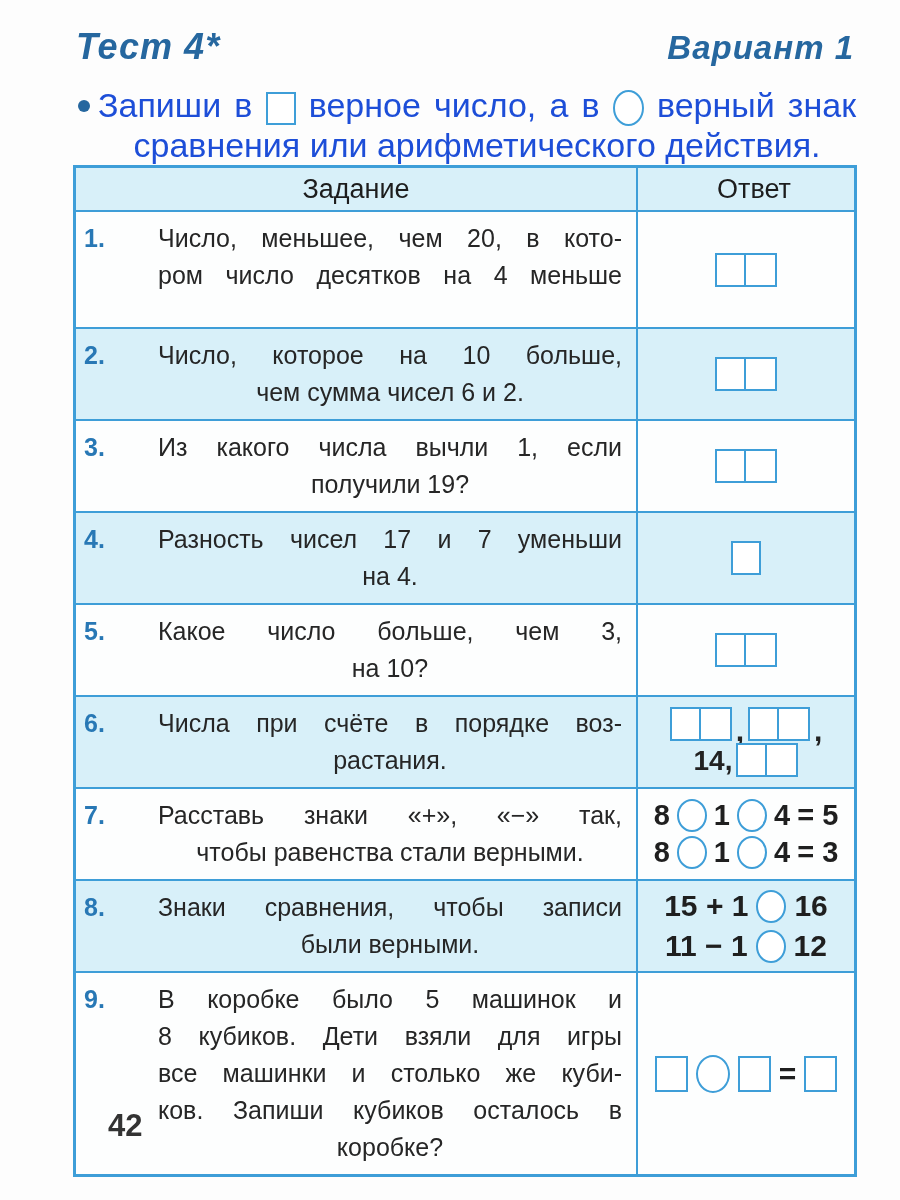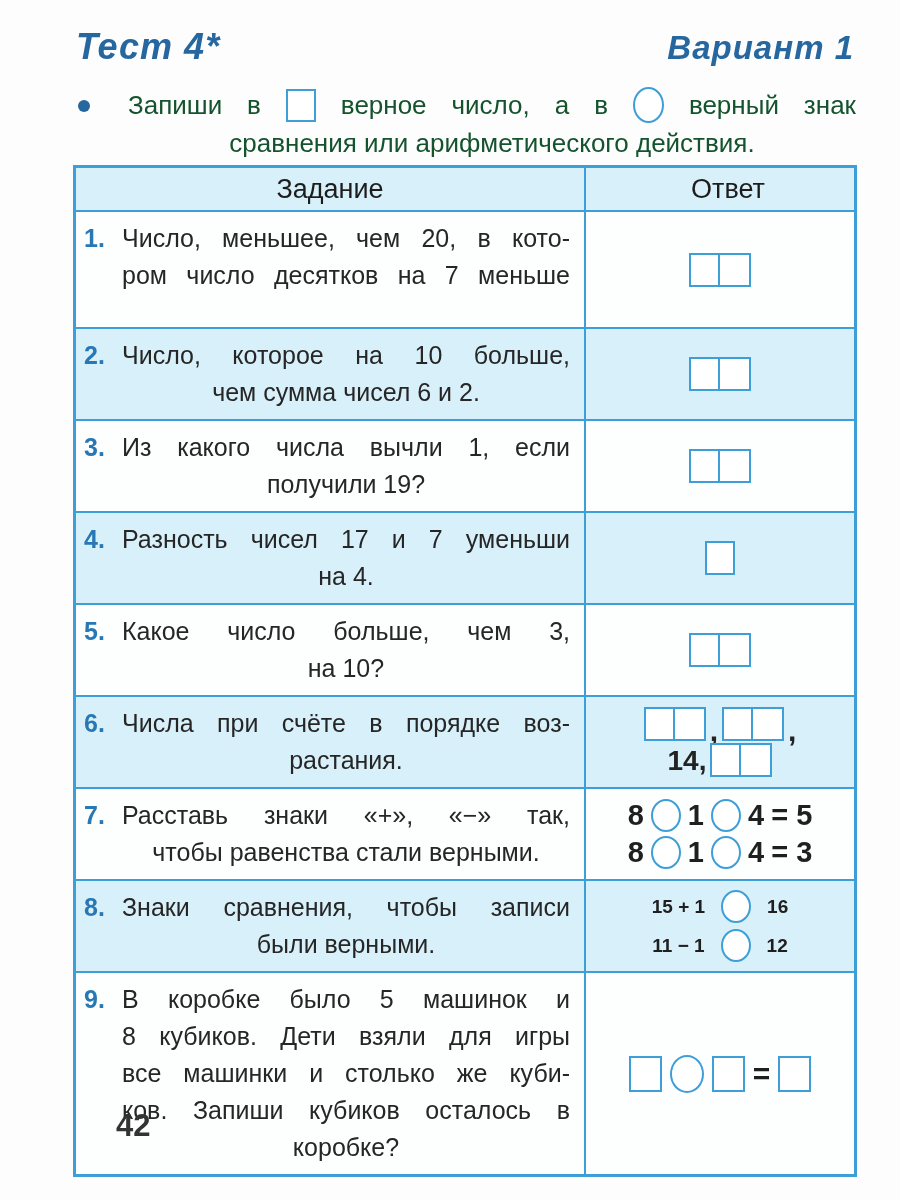--- a/index.html
+++ b/index.html
@@ -14,72 +14,72 @@
          display:flex; justify-content:space-between; align-items:baseline; }
   .test-title, .variant {
     font-style:italic; font-weight:bold; color:#26679f; letter-spacing:1px;
   }
   .test-title { font-size:36px; }
   .variant   { font-size:33px; }
   
   .instr { position:absolute; top:86px; left:76px; width:780px; }
   .bullet { position:absolute; left:2px; top:14px; width:12px; height:12px;
             border-radius:50%; background:#26679f; }
-  .instr-body { margin-left:52px; font-size:26px; line-height:38px; color:#14532d; }
+  .instr-body { margin-left:22px; font-size:34px; line-height:38px; color:#1d4ed8; }
   .jl { text-align:justify; text-align-last:justify; }
   .ll { text-align:center; }
   .sq-inline { display:inline-block; width:30px; height:33px;
                border:2px solid #3e9ed8; background:#fff; vertical-align:-8px; }
   .crc-inline { display:inline-block; width:31px; height:36px;
                 border:2px solid #3e9ed8; border-radius:50%;
                 background:#fff; vertical-align:-9px; }
   
   .wtable { position:absolute; top:165px; left:73px; width:784px;
             border:3px solid #3e9ed8; background:#fdfefe; }
   .row { display:flex; border-top:2px solid #3e9ed8; }
   .row:first-child { border-top:none; }
   .alt { background:#d8f0f9; }
   .thead { min-height:42px; background:#d8f0f9; align-items:center; }
-  .ctask { width:508px; }
+  .ctask { width:560px; }
   .cans  { flex:1; border-left:2px solid #3e9ed8;
            display:flex; flex-direction:column; justify-content:center;
            align-items:center; padding:4px 2px; }
   .th { font-size:27px; color:#1d1d1d; text-align:center; padding:4px 0; }
   .thead .cans { display:block; align-self:stretch;
                  display:flex; justify-content:center;padding-left:16px; }
   .tbody-task { display:flex; padding:8px 14px 8px 8px; }
   .tnum { width:38px; font-weight:bold; color:#2878b5;
           font-size:25px; line-height:37px; flex:none; }
-  .ttext { flex:1; font-size:25px; line-height:37px; color:#262626; }
+  .ttext { flex:1; font-size:25px; line-height:37px; color:#262626;margin-left:36px; }
   
   .r1 { min-height:117px; } .r2 { min-height:77px; } .r3 { min-height:77px; }
   .r4 { min-height:77px; }  .r5 { min-height:78px; } .r6 { min-height:81px; }
   .r7 { min-height:85px; }  .r8 { min-height:83px; } .r9 { min-height:188px; }
   
   .bpair { display:inline-flex; }
   .bcell { width:31px; height:34px; border:2px solid #3e9ed8; background:#fff; }
   .bcell + .bcell { border-left:none; }
   .sq1 { width:30px; height:34px; border:2px solid #3e9ed8; background:#fff; }
   .seq { display:flex; flex-direction:column; align-items:center; gap:2px; }
   .seq-line { display:flex; align-items:flex-end; gap:4px;
               font-size:28px; font-weight:bold; color:#222; }
   .seq-comma { font-size:30px; font-weight:bold; line-height:20px; }
   .eqline { display:flex; align-items:center; gap:7px;
             font-size:29px; font-weight:bold; color:#1f1f1f; margin:2px 0; }
   .crc { width:30px; height:33px; border:2px solid #3e9ed8;
          border-radius:50%; background:#fff; flex:none; }
-  .cmpline { display:flex; align-items:center; gap:16px;
-             font-size:19px; font-weight:bold; color:#1f1f1f; margin:3px 0; }
+  .cmpline { display:flex; align-items:center; gap:8px;
+             font-size:30px; font-weight:bold; color:#1f1f1f; margin:3px 0; }
   .exline { display:flex; align-items:center; gap:8px;
             font-size:30px; font-weight:bold; color:#1f1f1f; }
   .sq9 { width:33px; height:36px; border:2px solid #3e9ed8; background:#fff; flex:none; }
   .crc9 { width:34px; height:38px; border:2px solid #3e9ed8;
           border-radius:50%; background:#fff; flex:none; }
   
-  .pageno { position:absolute; left:116px; top:1108px;
+  .pageno { position:absolute; left:108px; top:1108px;
             font-size:31px; font-weight:bold; color:#333; }
 </style>
 </head>
 <body>
 
 <div class="sheet">
 
   <div class="hdr">
     <div class="test-title">Тест 4*</div>
     <div class="variant">Вариант 1</div>
@@ -104,21 +104,21 @@
     <div class="row thead">
       <div class="ctask th">Задание</div>
       <div class="cans th">Ответ</div>
     </div>
 
     <div class="row r1">
       <div class="ctask tbody-task">
         <div class="tnum">1.</div>
         <div class="ttext">
           <div class="jl">Число, меньшее, чем 20, в кото-</div>
-          <div class="jl">ром число десятков на 7 меньше</div>
+          <div class="jl">ром число десятков на 4 меньше</div>
         </div>
       </div>
       <div class="cans">
         <span class="bpair">
             <span class="bcell"></span>
             <span class="bcell"></span>
           </span>
       </div>
     </div>
 

